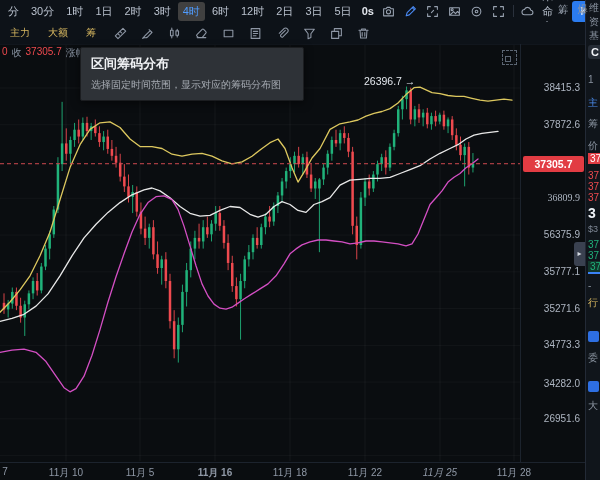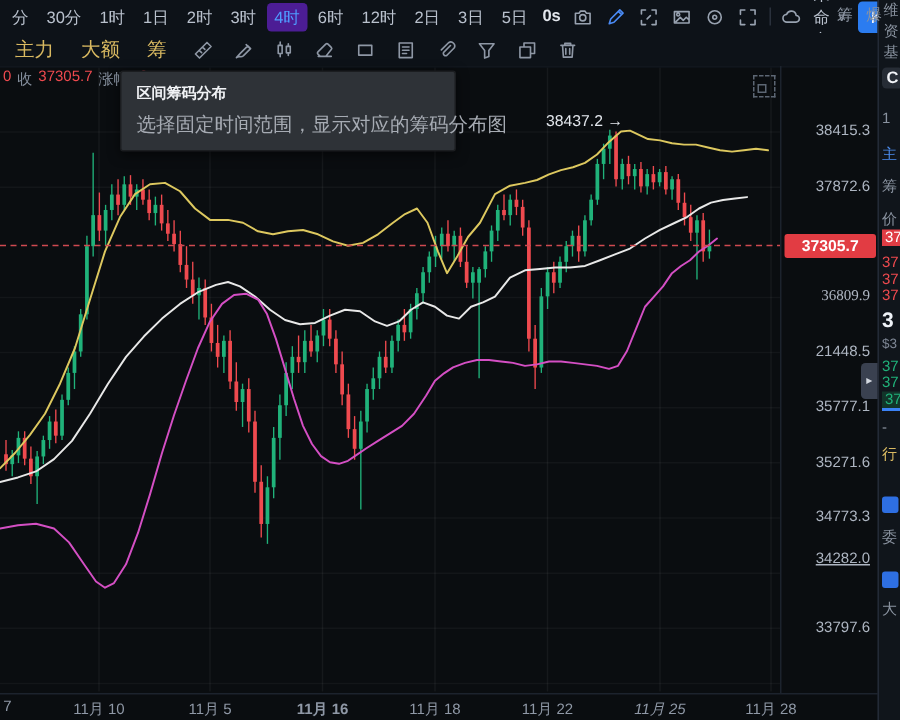--- a/index.html
+++ b/index.html
@@ -4,46 +4,46 @@
 <style>
   html,body{margin:0;padding:0}
   body{width:600px;height:480px;position:relative;overflow:hidden;background:#0a0d10;
        font-family:"Liberation Sans",sans-serif;color:#c6cdd8;-webkit-font-smoothing:antialiased}
   #chart-svg{position:absolute;left:0;top:0;z-index:1;pointer-events:none}
 
   
   .topbar{position:absolute;left:0;top:0;width:585px;height:22px;background:#0d1218;
           border-bottom:1px solid #161c24;display:flex;align-items:center;z-index:10;font-size:11px}
   .tf{padding:2px 5px;margin:0 1px;color:#b9c1cd;border-radius:3px;cursor:pointer;white-space:nowrap}
-  .tf.active{color:#4f9cff;background:#4c1d95}
+  .tf.active{color:#4f9cff;background:#404040}
   .tb-right{margin-left:4px;display:flex;align-items:center;gap:8px;color:#98a2b0}
   .zs{color:#e2e6ec;font-weight:bold}
   .icon{display:inline-flex;width:13px;height:13px;align-items:center;justify-content:center}
   .icon svg{width:13px;height:13px;stroke:currentColor;fill:none;stroke-width:1;stroke-linecap:round;stroke-linejoin:round}
   .icon.blue{color:#4a8af4}
   .vdiv{width:1px;height:12px;background:#2a313c}
   .kline-btn{background:#2b7cf0;color:#fff;border:none;border-radius:3px;font-size:11px;
              padding:3px 8px;font-family:"Liberation Sans",sans-serif;cursor:pointer;white-space:nowrap}
   .chev{font-size:9px;color:#8a93a0;margin-left:-4px}
 
   
   .subbar{position:absolute;left:0;top:22px;width:585px;height:22px;background:#0d1218;
-          border-bottom:1px solid #11161d;display:flex;align-items:center;z-index:10;font-size:13px}
+          border-bottom:1px solid #11161d;display:flex;align-items:center;z-index:10;font-size:10px}
   .gold-tab{color:#d9b961;margin:0 8px 0 10px;cursor:pointer;white-space:nowrap}
   .sub-icons{display:flex;align-items:center;gap:14px;margin-left:10px;color:#8e97a5}
 
   
   .legend{position:absolute;left:2px;top:46px;z-index:3;font-size:10px;display:flex;gap:4px;white-space:nowrap}
   .lr{color:#ef4a4f}.lg{color:#848e9c}
 
   
   .tooltip{position:absolute;left:80px;top:47px;width:202px;background:#2e3237;border:1px solid #1b1d20;
            border-radius:2px;padding:7px 10px 8px 10px;z-index:30;box-shadow:0 2px 8px rgba(0,0,0,.55)}
-  .tt-title{font-size:10px;font-weight:bold;color:#f0f2f5}
-  .tt-desc{font-size:13px;color:#a6abb3;margin-top:5px;white-space:nowrap}
+  .tt-title{font-size:13px;font-weight:bold;color:#f0f2f5}
+  .tt-desc{font-size:10px;color:#a6abb3;margin-top:5px;white-space:nowrap}
 
   .annotation{position:absolute;z-index:5;font-size:10.5px;color:#e3e7ed;white-space:nowrap}
 
   
   .yaxis{position:absolute;left:520px;top:44px;width:65px;height:418px;border-left:1px solid #1c232d;z-index:12}
   .ytick{position:absolute;right:6px;font-size:10px;color:#aeb6c2;white-space:nowrap}
   .price-tag{position:absolute;left:2px;right:2px;background:#e23c43;color:#fff;font-weight:bold;
              font-size:10.5px;text-align:center;border-radius:2px;padding:2px 0;z-index:13}
   .xaxis{position:absolute;left:0;top:462px;width:600px;height:18px;background:#0a0d10;
          border-top:1px solid #1c232d;z-index:15}
@@ -451,35 +451,35 @@
   <span class="lr">37305.7</span>
   <span class="lg">涨幅</span>
   <span class="lr">-0</span>
 </div>
 
 <div class="tooltip">
   <div class="tt-title">区间筹码分布</div>
   <div class="tt-desc">选择固定时间范围，显示对应的筹码分布图</div>
 </div>
 
-<div class="annotation" id="annotation" style="left: 364px; top: 75px;">38437.2 →</div>
+<div class="annotation" id="annotation" style="left: 364px; top: 75px;">26396.7 →</div>
 
 <div class="shot-icon"></div>
 
 <div class="yaxis" id="yaxis">
   <div class="price-tag" id="price-tag" style="top: 111.725px;">37305.7</div>
 <div class="ytick" style="top: 38px;">38415.3</div>
     <div class="ytick" style="top: 74.7593px;">37872.6</div>
     <div class="ytick" style="top: 148.291px; font-family: Liberation Serif, serif;">36809.9</div>
-    <div class="ytick" style="top: 185.049px;">21448.5</div>
+    <div class="ytick" style="top: 185.049px;">56375.9</div>
     <div class="ytick" style="top: 221.817px;">35777.1</div>
     <div class="ytick" style="top: 258.582px; margin-left: 21px;">35271.6</div>
     <div class="ytick" style="top: 295.342px;">34773.3</div>
-    <div class="ytick" style="top: 323px; text-decoration: underline;">34282.0</div>
-    <div class="ytick" style="top: 368.871px;">33797.6</div>
+    <div class="ytick" style="top: 334px;">34282.0</div>
+    <div class="ytick" style="top: 368.871px;">26951.6</div>
     <div class="ytick" style="top: 419px;">33320.1</div>
   </div>
 
 <div class="xaxis" id="xaxis">
     <div class="xlab" style="left: 5px;">7</div>
     <div class="xlab" style="left: 66px;">11月 10</div>
     <div class="xlab" style="left: 140px;">11月 5</div>
     <div class="xlab" style="left: 215px; font-weight: bold;">11月 16</div>
     <div class="xlab" style="left: 290px;">11月 18</div>
     <div class="xlab" style="left: 365px;">11月 22</div>

